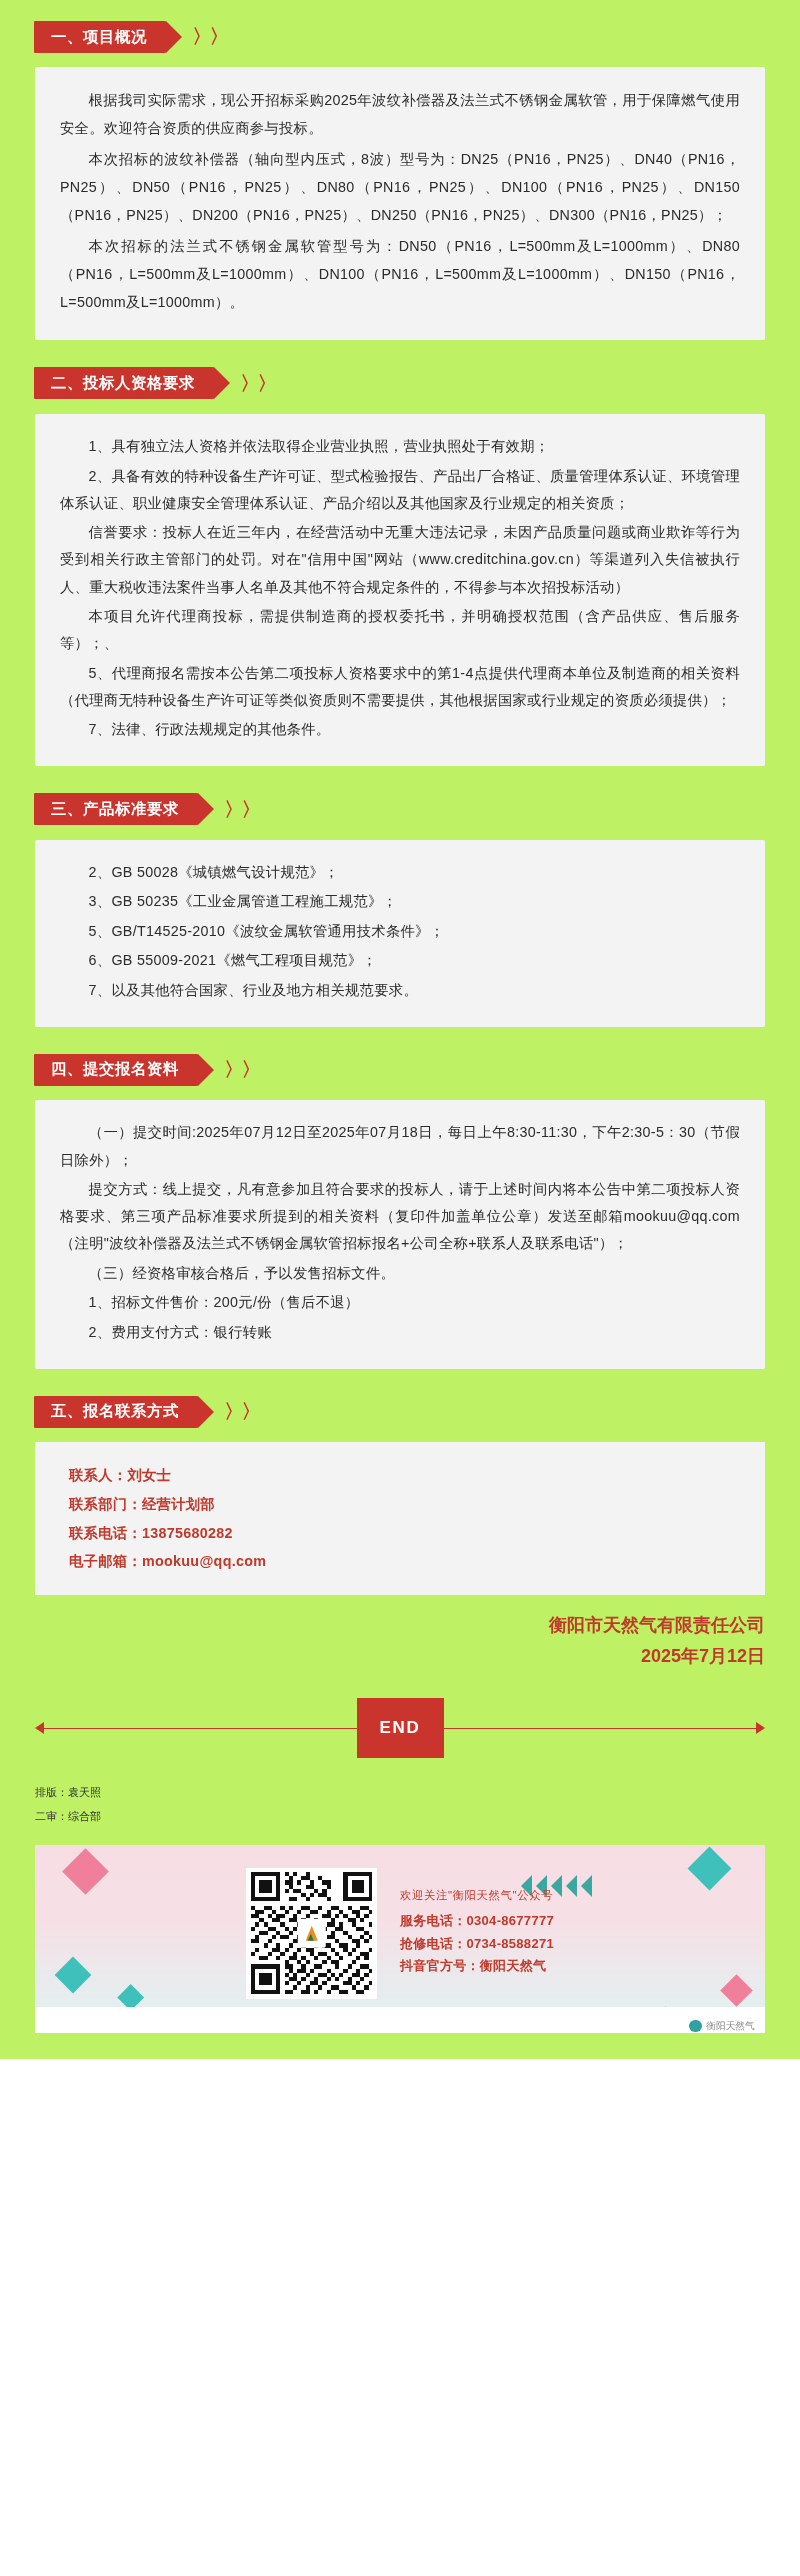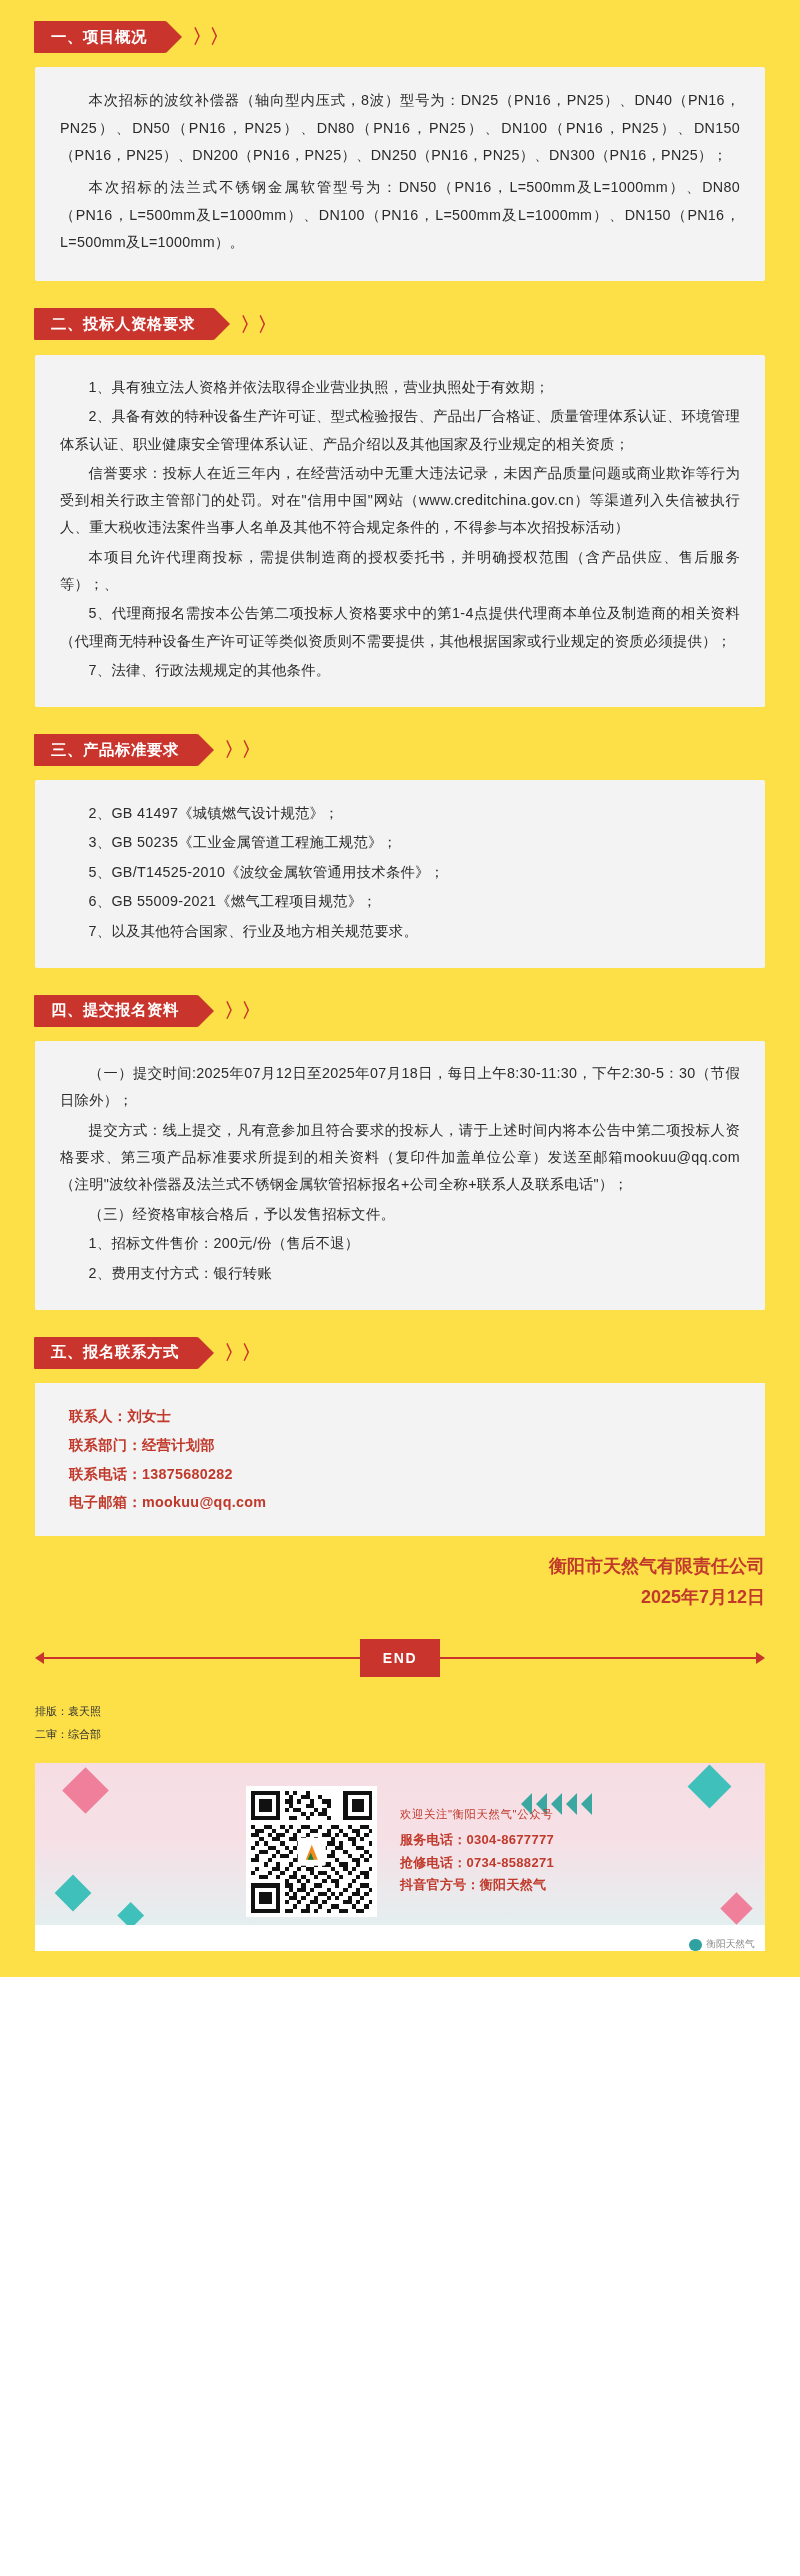--- a/index.html
+++ b/index.html
@@ -9,21 +9,21 @@
   }
   body {
     width: 800px;
     font-family: "Liberation Sans", sans-serif;
     color: #222;
   }
   .page {
     width: 800px;
     margin: 0 auto;
     position: relative;
-    background: #fde047;
+    background: #bef264;
     padding-top: 17px;
     box-sizing: border-box;
   }
   
   .section-head {
     position: relative;
     margin: 0 0 10.3px 34px;
     height: 40px;
     display: flex;
     align-items: center;
@@ -131,23 +131,23 @@
   }
   .end-tri-r {
     width: 0; height: 0;
     border-top: 6.3px solid transparent;
     border-bottom: 6.3px solid transparent;
     border-left: 9px solid #c9342c;
   }
   .end-badge {
     background: #c9342c;
     color: #fff;
-    font-size: 14px;
+    font-size: 17px;
     letter-spacing: 1.7px;
-    padding: 11px 23px;
+    padding: 20px 23px;
     font-weight: bold;
   }
   
   .credits {
     margin: 13.7px 0 17px 35px;
     font-size: 11px;
     line-height: 2.1;
     color: #333;
   }
   
@@ -255,20 +255,21 @@
 </head>
 <body>
 
 <div class="page">
 
   <div class="section-head">
     <span class="sec-banner">一、项目概况</span>
     <span class="sec-arrows">〉〉</span>
   </div>
   <div class="body-block">
+    <p class="para indent">根据我司实际需求，现公开招标采购2025年波纹补偿器及法兰式不锈钢金属软管，用于保障燃气使用安全。欢迎符合资质的供应商参与投标。</p>
     <p class="para indent">本次招标的波纹补偿器（轴向型内压式，8波）型号为：DN25（PN16，PN25）、DN40（PN16，PN25）、DN50（PN16，PN25）、DN80（PN16，PN25）、DN100（PN16，PN25）、DN150（PN16，PN25）、DN200（PN16，PN25）、DN250（PN16，PN25）、DN300（PN16，PN25）；</p>
     <p class="para indent">本次招标的法兰式不锈钢金属软管型号为：DN50（PN16，L=500mm及L=1000mm）、DN80（PN16，L=500mm及L=1000mm）、DN100（PN16，L=500mm及L=1000mm）、DN150（PN16，L=500mm及L=1000mm）。</p>
   </div>
 
   <div class="section-head">
     <span class="sec-banner">二、投标人资格要求</span>
     <span class="sec-arrows">〉〉</span>
   </div>
   <div class="body-block">
     <p class="list-item">1、具有独立法人资格并依法取得企业营业执照，营业执照处于有效期；</p>
@@ -277,21 +278,21 @@
     <p class="list-item">本项目允许代理商投标，需提供制造商的授权委托书，并明确授权范围（含产品供应、售后服务等）；、</p>
     <p class="list-item">5、代理商报名需按本公告第二项投标人资格要求中的第1-4点提供代理商本单位及制造商的相关资料（代理商无特种设备生产许可证等类似资质则不需要提供，其他根据国家或行业规定的资质必须提供）；</p>
     <p class="list-item">7、法律、行政法规规定的其他条件。</p>
   </div>
 
   <div class="section-head">
     <span class="sec-banner">三、产品标准要求</span>
     <span class="sec-arrows">〉〉</span>
   </div>
   <div class="body-block">
-    <p class="list-item">2、GB 41497《城镇燃气设计规范》；</p>
+    <p class="list-item">2、GB 50028《城镇燃气设计规范》；</p>
     <p class="list-item">3、GB 50235《工业金属管道工程施工规范》；</p>
     <p class="list-item">5、GB/T14525-2010《波纹金属软管通用技术条件》；</p>
     <p class="list-item">6、GB 55009-2021《燃气工程项目规范》；</p>
     <p class="list-item">7、以及其他符合国家、行业及地方相关规范要求。</p>
   </div>
 
   <div class="section-head">
     <span class="sec-banner">四、提交报名资料</span>
     <span class="sec-arrows">〉〉</span>
   </div>

